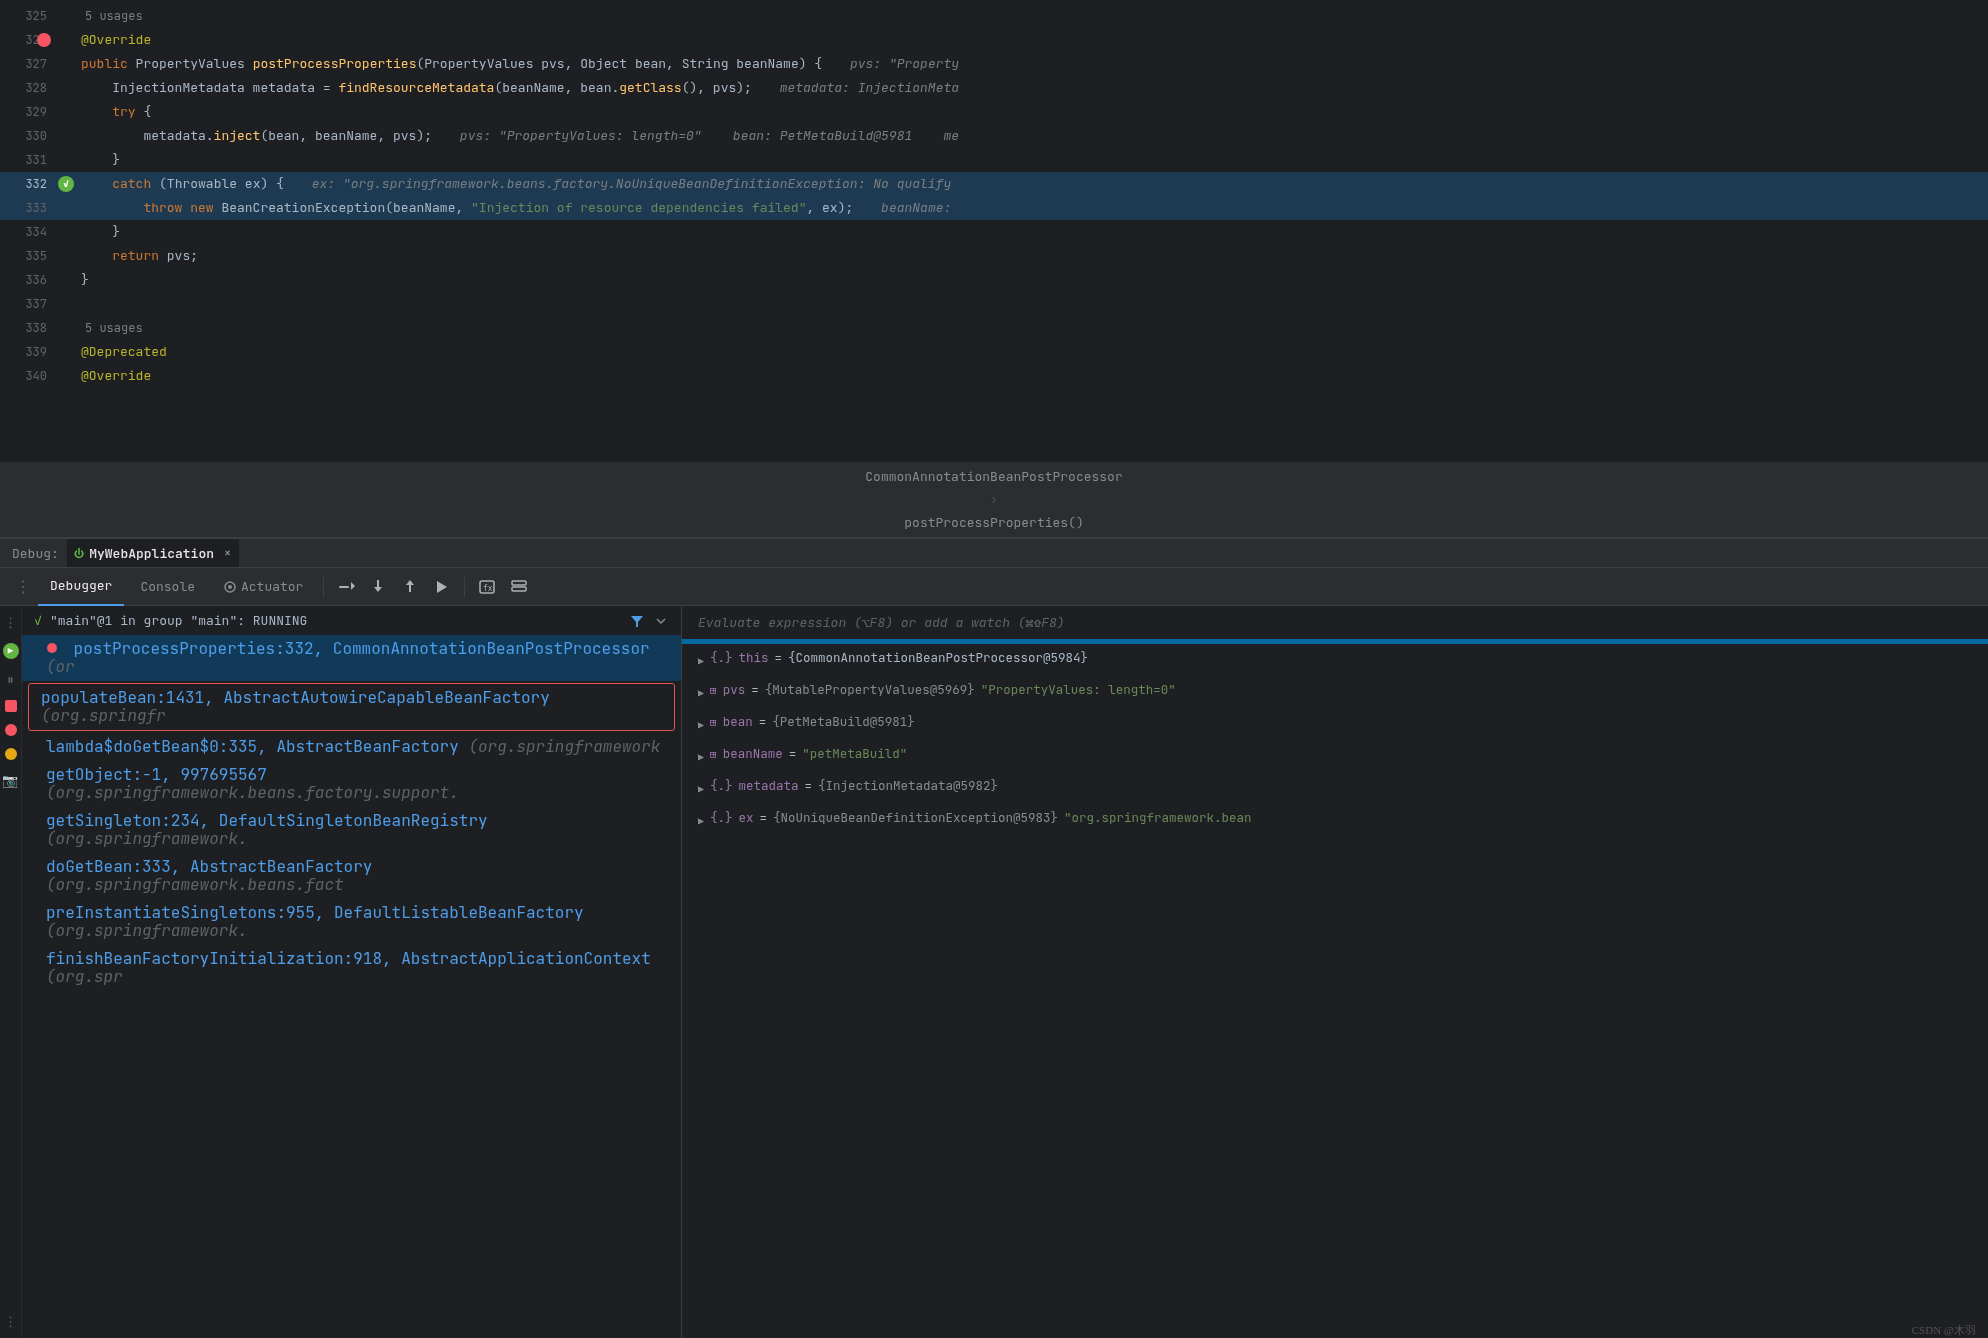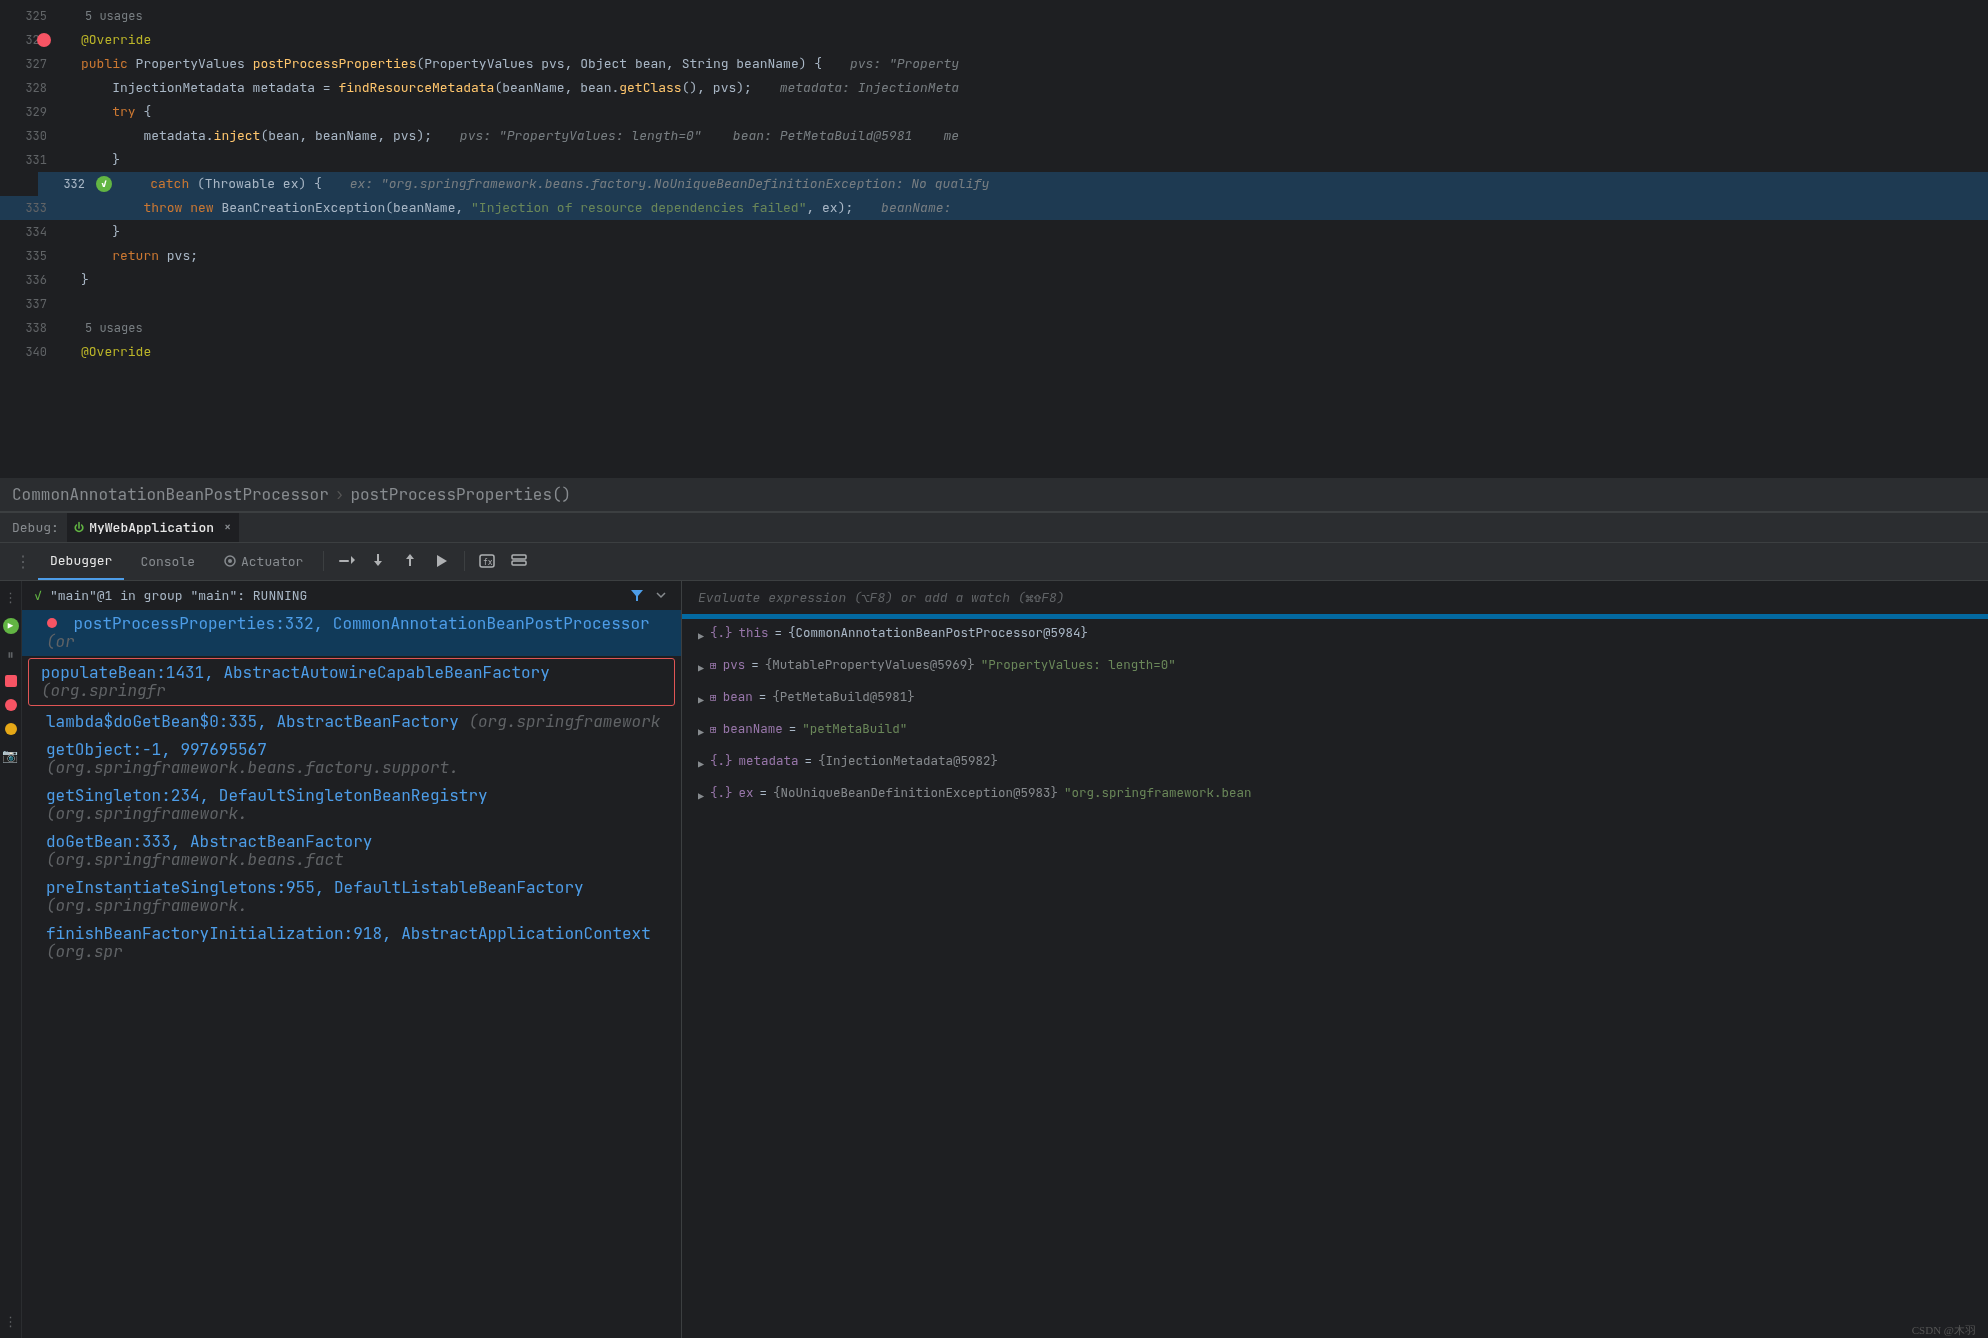--- a/index.html
+++ b/index.html
@@ -17,26 +17,27 @@
     .editor-area {
       background: #1e1f22;
       height: 490px;
       position: relative;
       overflow: hidden;
     }
 
     .breadcrumb-bar {
       background: #2b2d30;
       padding: 6px 12px;
-      font-size: 16px;
+      font-size: 13px;
       color: #878b8f;
       border-bottom: 1px solid #3c3f41;
       display: flex;
       align-items: center;
       gap: 6px;
+      flex-direction: column;
     }
 
     .breadcrumb-separator {
       color: #555;
     }
 
     .code-container {
       display: flex;
       height: calc(490px - 32px);
       overflow: hidden;
@@ -355,21 +356,21 @@
       </div>
 
       <div class="line-wrapper">
         <div class="ln">331</div>
         <div class="gutter-cell"></div>
         <div class="code-content">
           <span class="plain">&nbsp;&nbsp;&nbsp;&nbsp;}</span>
         </div>
       </div>
 
-      <div class="line-wrapper" style="background:#d946ef;margin-left:38px;">
+      <div class="line-wrapper" style="background:#d946ef;">
         <div class="ln" style="background:#1e3a52; color:#a9b7c6;">332</div>
         <div class="gutter-cell" style="background:#1e3a52; position:relative;">
           <div style="width:16px;height:16px;background:#62b543;border-radius:50%;display:flex;align-items:center;justify-content:center;color:white;font-size:9px;font-weight:bold;">✓</div>
         </div>
         <div class="code-content" style="background:#1e3a52;">
           <span class="plain">&nbsp;&nbsp;&nbsp;&nbsp;</span><span class="kw">catch </span><span class="plain">(</span><span class="type">Throwable</span><span class="plain"> ex) {</span>
           <span class="hint">ex: "org.springframework.beans.factory.NoUniqueBeanDefinitionException: No qualify</span>
         </div>
       </div>
 
@@ -413,20 +414,27 @@
       </div>
 
       <div class="line-wrapper">
         <div class="ln">338</div>
         <div class="gutter-cell"></div>
         <div class="code-content">
           <span class="usages-hint">5 usages</span>
         </div>
       </div>
 
+      <div class="line-wrapper">
+        <div class="ln">339</div>
+        <div class="gutter-cell"></div>
+        <div class="code-content">
+          <span class="annotation">@Deprecated</span>
+        </div>
+      </div>
 
       <div class="line-wrapper">
         <div class="ln">340</div>
         <div class="gutter-cell"></div>
         <div class="code-content">
           <span class="annotation">@Override</span>
         </div>
       </div>
     </div>
   </div>

